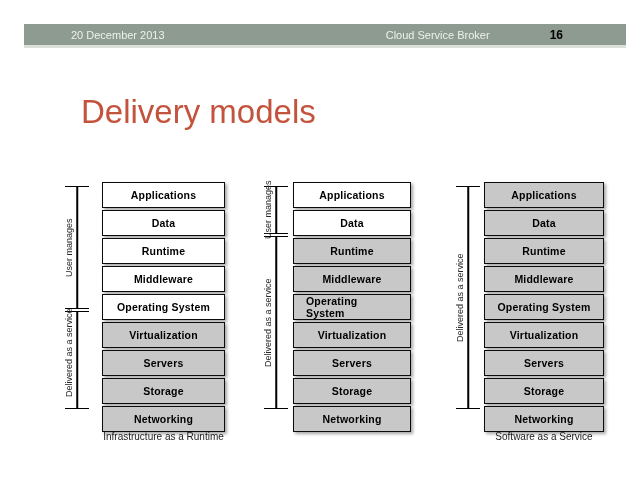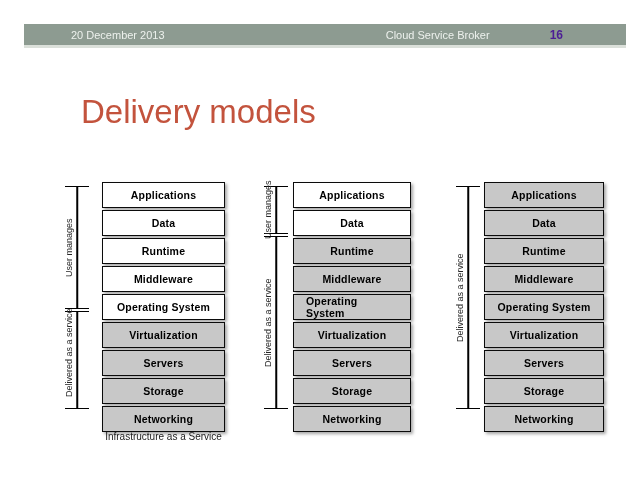--- a/index.html
+++ b/index.html
@@ -34,21 +34,21 @@
     display: flex;
     align-items: center;
   }
   .header-context {
     font-size: 11px;
     color: #edf1ed;
   }
   .header-page {
     font-size: 12px;
     font-weight: bold;
-    color: #4c1d95;
+    color: #000000;
     margin-left: 36px;
   }
 
   
   .slide-title {
     position: absolute;
     left: 45px; top: 57px;
     font-size: 33px;
     font-weight: 400;
     color: #c3533d;
@@ -191,15 +191,16 @@
 
   <div class="bracket b-s2-top"></div>
   <div class="vlabel vl-s2-top">User manages</div>
 
   <div class="bracket b-s2-bot"></div>
   <div class="vlabel vl-s2-bot">Delivered as a service</div>
 
   <div class="bracket b-s3-full"></div>
   <div class="vlabel vl-s3-full">Delivered as a service</div>
 
-  <div class="caption cap-1">Infrastructure as a Service</div>
+  <div class="caption cap-1">Infrastructure as a Runtime</div>
+  <div class="caption cap-3">Software as a Service</div>
 
 </div>
 
 </body></html>

